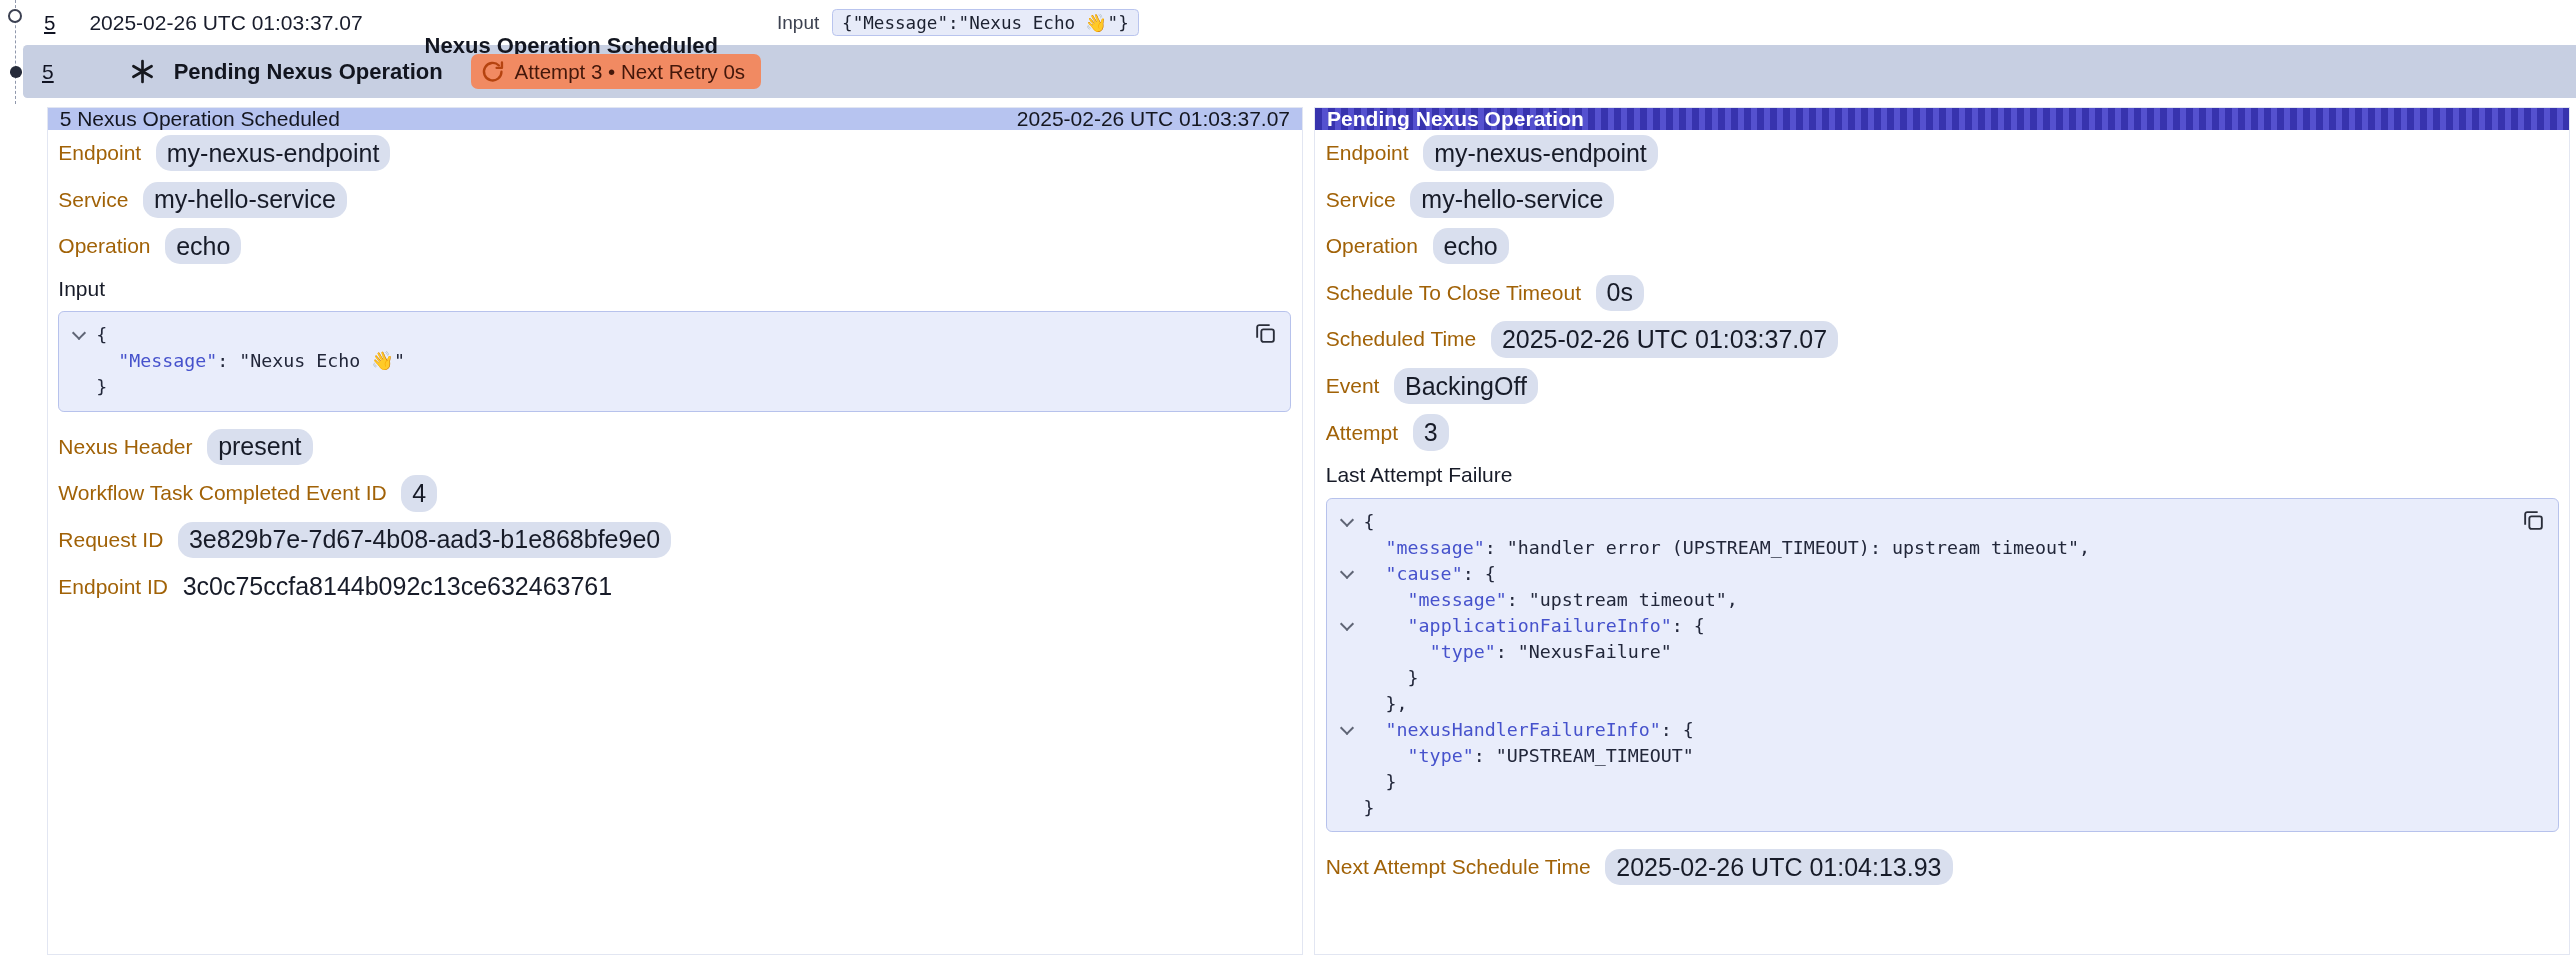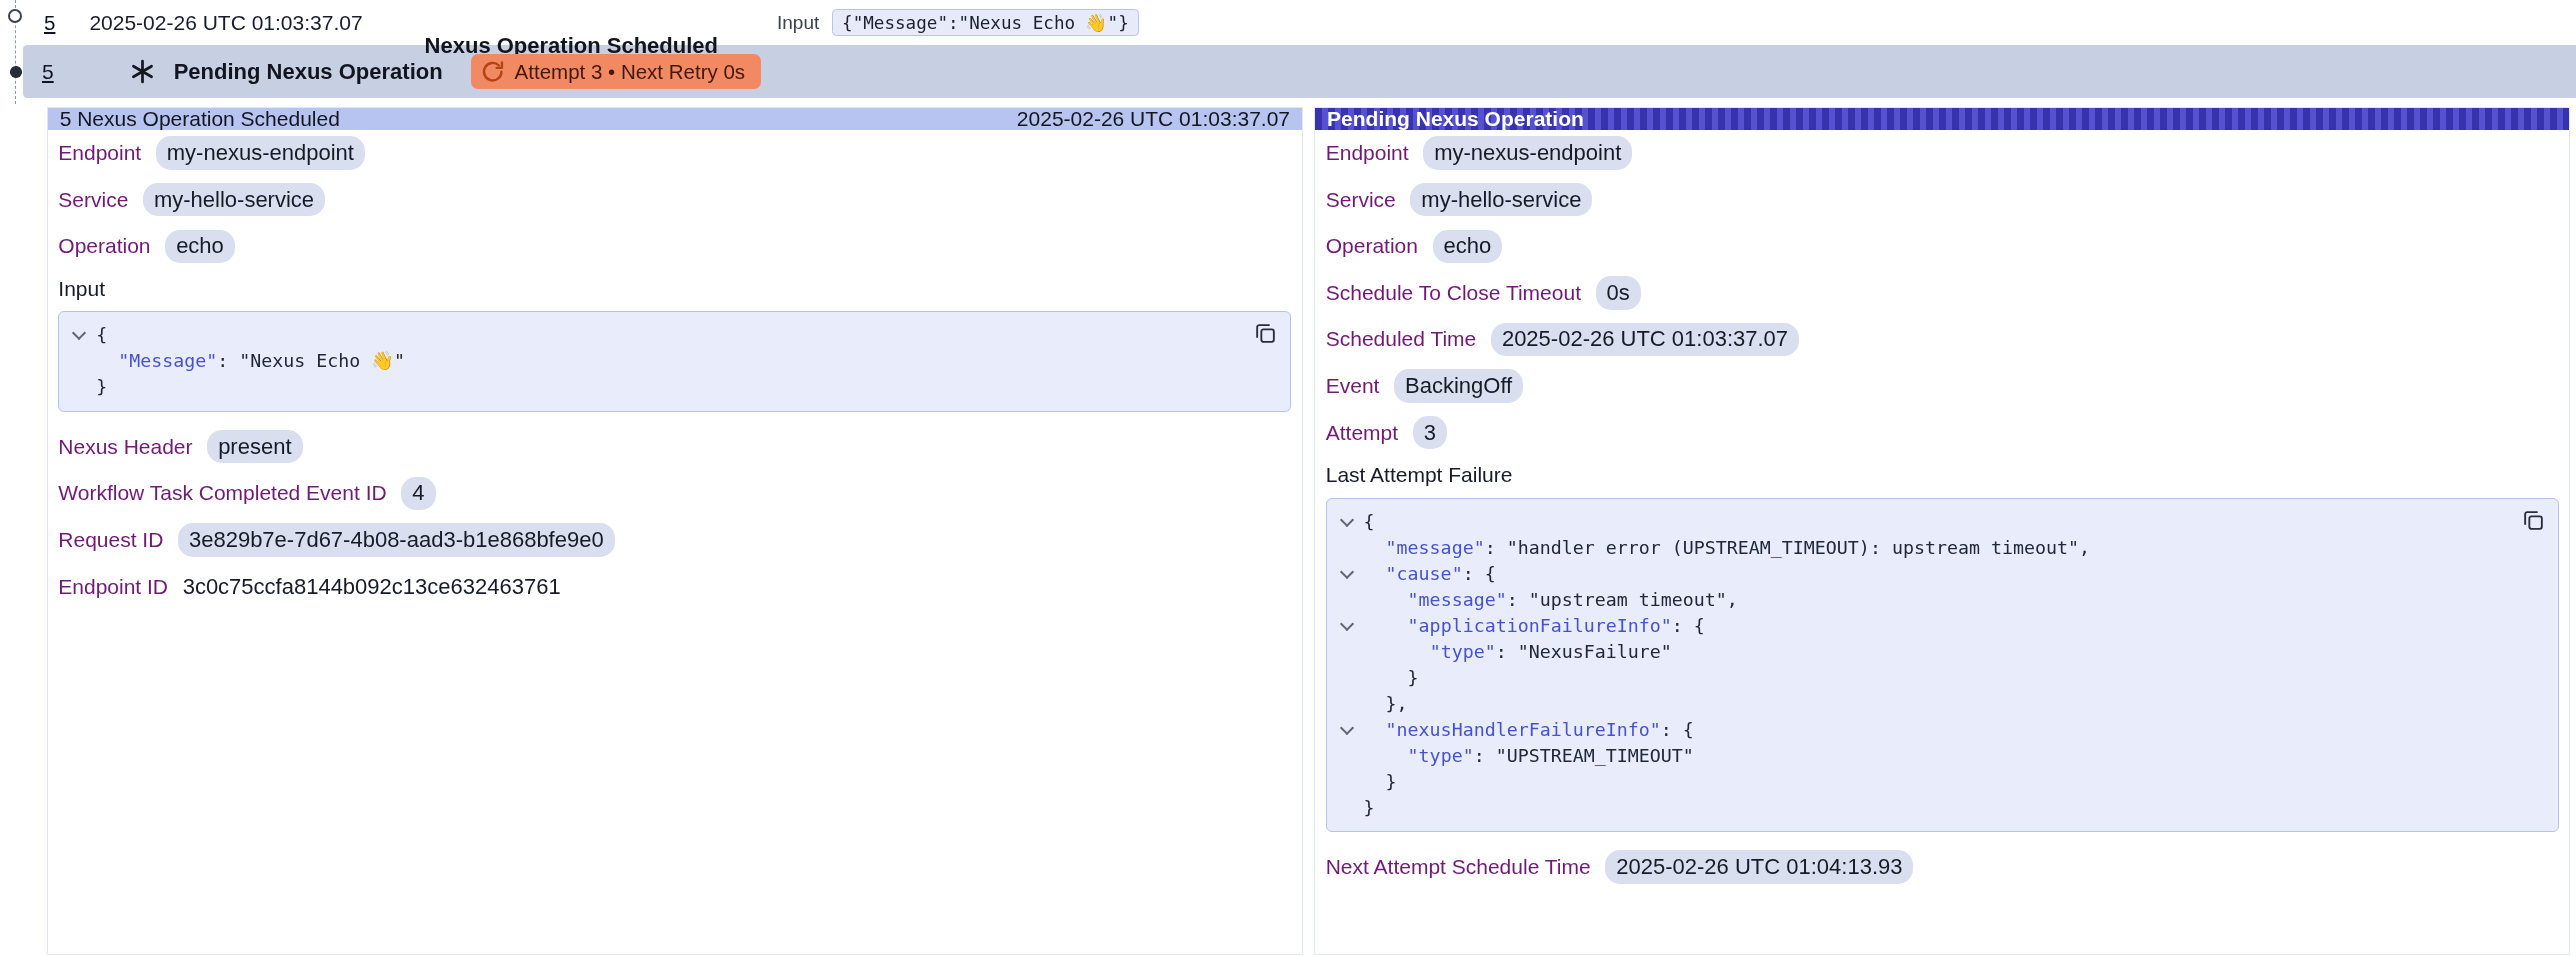--- a/index.html
+++ b/index.html
@@ -80,24 +80,24 @@
   .panel-header.light { background: var(--left-header-bg, #b7c4f0); color: #14161f; font-weight: 500; }
   .panel-header.striped {
     background: repeating-linear-gradient(90deg,
       var(--right-header-stripe-dark, #3733ae) 0 6.6px,
       var(--right-header-stripe-light, #5551cf) 6.6px 13px);
     color: #ffffff; font-weight: 600;
   }
   .panel-body { flex: 1; padding: 7.3px 10.3px; overflow: hidden; }
 
   .field-row { display: flex; align-items: center; gap: 14.6px; height: 32px; margin-bottom: 14.6px; }
-  .field-label { font-size: 21px; color: #701a75; white-space: nowrap; }
+  .field-label { font-size: 21px; color: #a16207; white-space: nowrap; }
   .field-value {
     background: var(--chip-bg, #d9dfee); color: #171b28;
-    font-size: 22px; padding: 3.7px 11px; border-radius: 15px; white-space: nowrap;
+    font-size: 25px; padding: 3.7px 11px; border-radius: 15px; white-space: nowrap;
   }
   .field-row.type-link .field-value {
     background: transparent; padding: 0; cursor: pointer; text-align: right;
   }
 
   .block-label { font-size: 21px; margin: 4.4px 0 10.3px; }
 
   .code-block {
     position: relative;
     background: var(--code-bg, #e9edfb);

